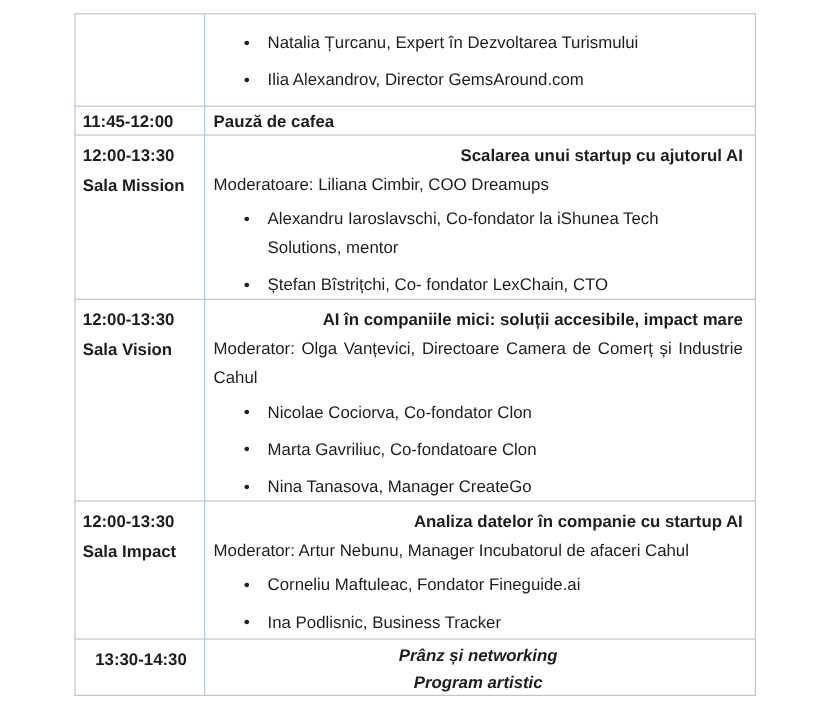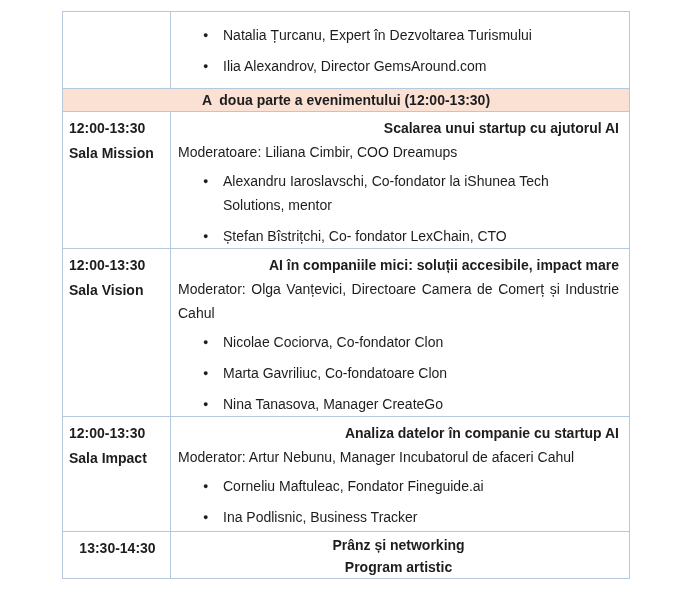--- a/index.html
+++ b/index.html
@@ -63,20 +63,21 @@
     width: 20px;
     margin-left: 25px;
     font-size: 9px;
     line-height: 24px;
   }
   .btext { max-width: 362px; line-height: 24px; }
 
   .close-cell {
     text-align: center;
     font-weight: 700;
+    font-style: italic;
     padding-top: 2px;
     line-height: 22px;
   }
 </style>
 </head>
 <body>
 
 <div class="page">
   <table class="agenda">
     <colgroup>
@@ -94,24 +95,25 @@
             <span class="btext">Natalia Țurcanu, Expert în Dezvoltarea Turismului</span>
           </li>
           <li>
             <span class="dot">●</span>
             <span class="btext">Ilia Alexandrov, Director GemsAround.com</span>
           </li>
         </ul>
       </td>
     </tr>
 
+    <tr class="r-coffee">
+      <td class="time-cell">11:45-12:00</td>
+      <td class="main-cell">Pauză de cafea</td>
+    </tr>
 
-    <tr class="r-highlight">
-      <td class="highlight-cell" colspan="2">A  doua parte a evenimentului (12:00-13:30)</td>
-    </tr>
 
     <tr class="r-s1">
       <td class="time-cell">
         <div>12:00-13:30</div>
         <div class="room">Sala Mission</div>
       </td>
       <td class="main-cell">
         <div class="s-title">Scalarea unui startup cu ajutorul AI</div>
         <div class="s-mod">Moderatoare: Liliana Cimbir, COO Dreamups</div>
         <ul class="bullets">

